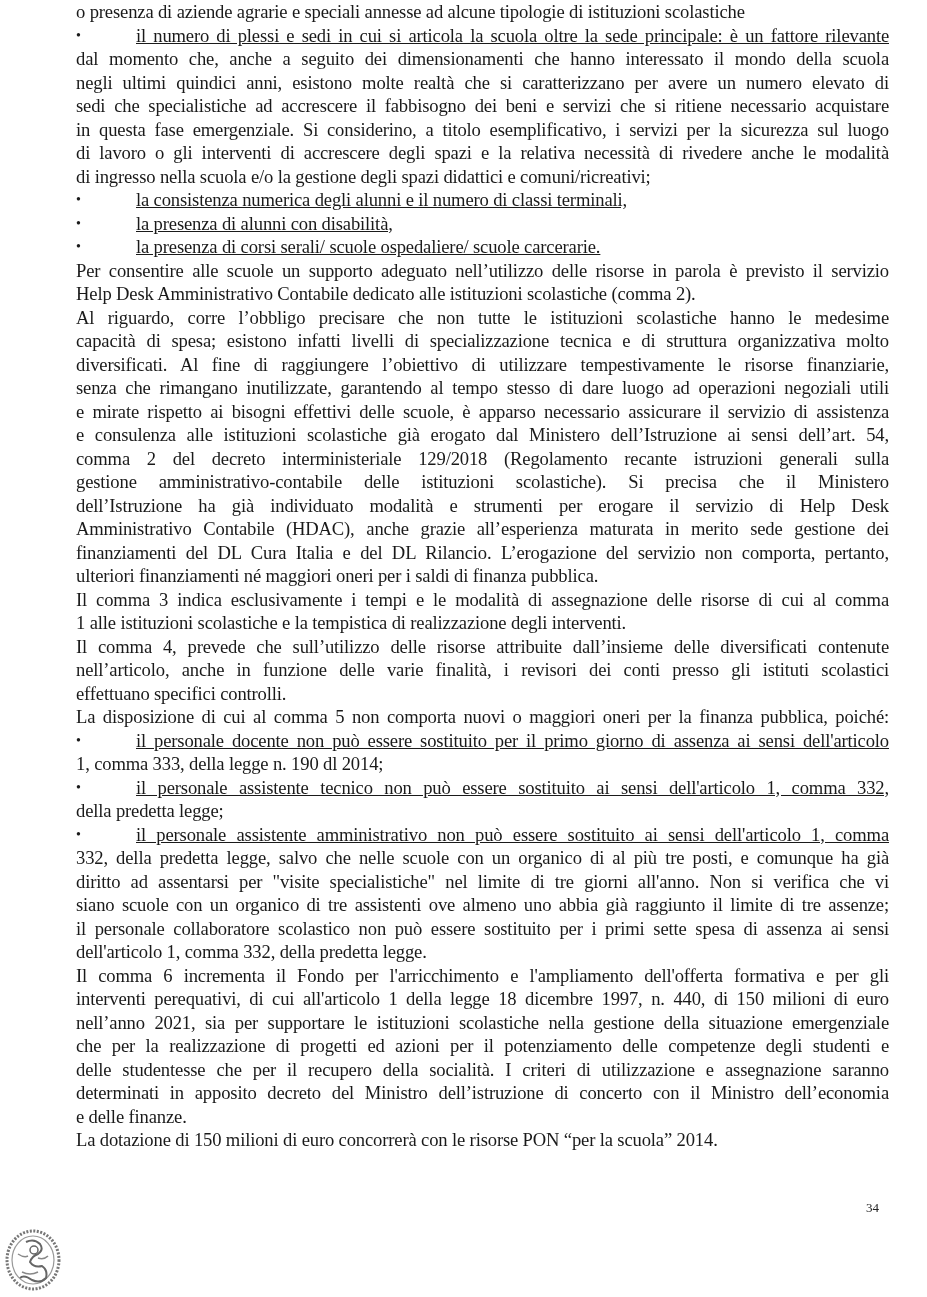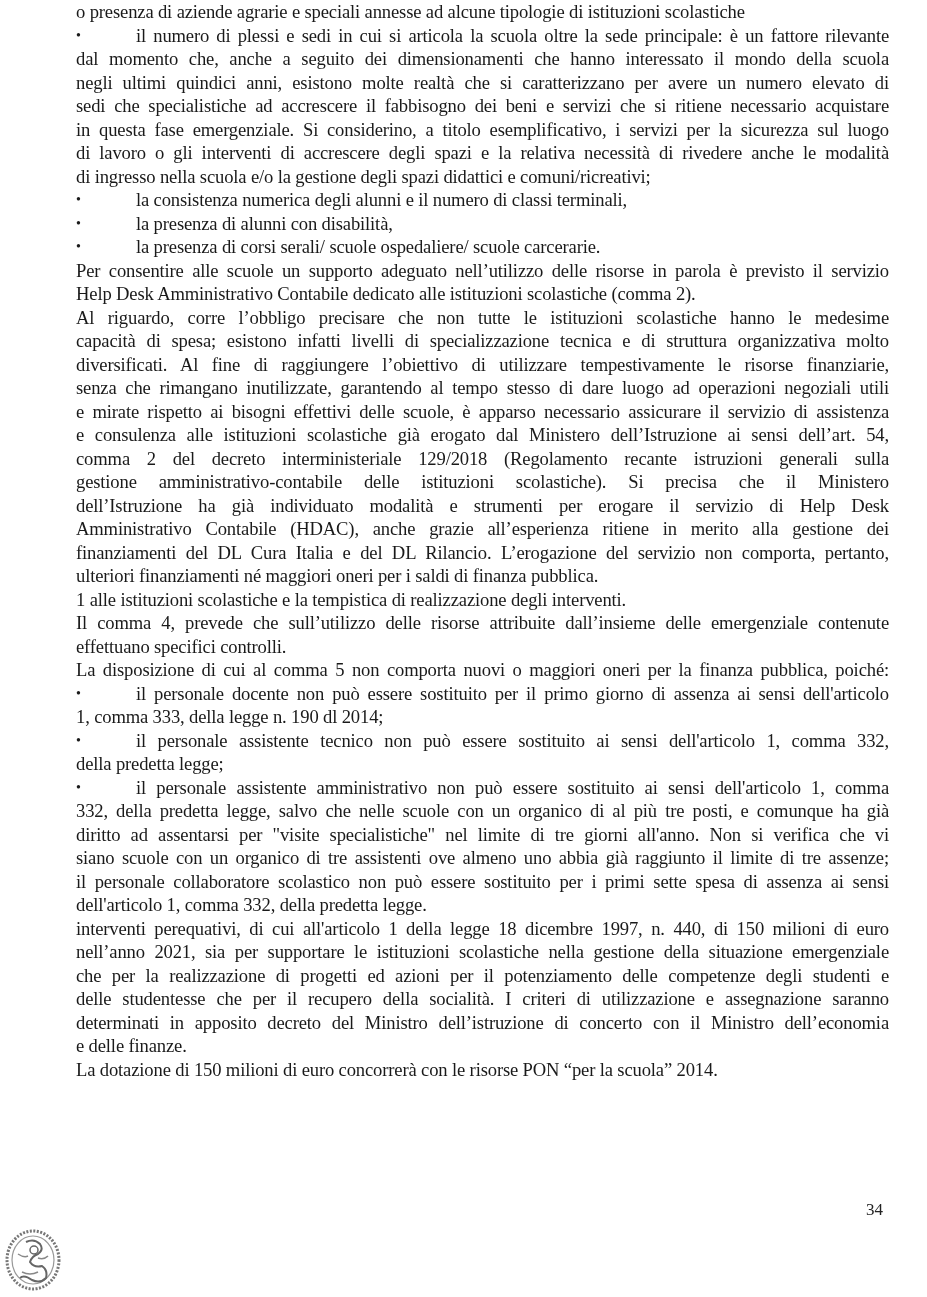--- a/index.html
+++ b/index.html
@@ -37,30 +37,31 @@
     position: absolute;
     left: 0px;
     top: 0;
     width: 10px;
     font-size: 14px;
   }
   .line.bullet .txt {
     position: absolute;
     left: 60px;
     right: 0;
+    text-decoration: underline;
   }
   .line.bullet.j .txt {
     text-align: justify;
     text-align-last: justify;
   }
   .page-number {
     position: absolute;
     left: 866px;
     top: 1200px;
-    font-size: 17px;
+    font-size: 13px;
     color: #222;
   }
   .stamp {
     position: absolute;
     left: 4px;
     top: 1228px;
     width: 58px;
     height: 64px;
   }
 </style>
@@ -95,25 +96,27 @@
     <div class="line">Help Desk Amministrativo Contabile dedicato alle istituzioni scolastiche (comma 2).</div>
     <div class="line j">Al riguardo, corre l’obbligo precisare che non tutte le istituzioni scolastiche hanno le medesime</div>
     <div class="line j">capacità di spesa; esistono infatti livelli di specializzazione tecnica e di struttura organizzativa molto</div>
     <div class="line j">diversificati. Al fine di raggiungere l’obiettivo di utilizzare tempestivamente le risorse finanziarie,</div>
     <div class="line j">senza che rimangano inutilizzate, garantendo al tempo stesso di dare luogo ad operazioni negoziali utili</div>
     <div class="line j">e mirate rispetto ai bisogni effettivi delle scuole, è apparso necessario assicurare il servizio di assistenza</div>
     <div class="line j">e consulenza alle istituzioni scolastiche già erogato dal Ministero dell’Istruzione ai sensi dell’art. 54,</div>
     <div class="line j">comma 2 del decreto interministeriale 129/2018 (Regolamento recante istruzioni generali sulla</div>
     <div class="line j">gestione amministrativo-contabile delle istituzioni scolastiche). Si precisa che il Ministero</div>
     <div class="line j">dell’Istruzione ha già individuato modalità e strumenti per erogare il servizio di Help Desk</div>
-    <div class="line j">Amministrativo Contabile (HDAC), anche grazie all’esperienza ritiene in merito alla gestione dei</div>
+    <div class="line j">Amministrativo Contabile (HDAC), anche grazie all’esperienza maturata in merito sede gestione dei</div>
     <div class="line j">finanziamenti del DL Cura Italia e del DL Rilancio. L’erogazione del servizio non comporta, pertanto,</div>
     <div class="line">ulteriori finanziamenti né maggiori oneri per i saldi di finanza pubblica.</div>
+    <div class="line j">Il comma 3 indica esclusivamente i tempi e le modalità di assegnazione delle risorse di cui al comma</div>
     <div class="line">1 alle istituzioni scolastiche e la tempistica di realizzazione degli interventi.</div>
-    <div class="line j">Il comma 4, prevede che sull’utilizzo delle risorse attribuite dall’insieme delle emergenziale contenute</div>
+    <div class="line j">Il comma 4, prevede che sull’utilizzo delle risorse attribuite dall’insieme delle diversificati contenute</div>
+    <div class="line j">nell’articolo, anche in funzione delle varie finalità, i revisori dei conti presso gli istituti scolastici</div>
     <div class="line">effettuano specifici controlli.</div>
     <div class="line j">La disposizione di cui al comma 5 non comporta nuovi o maggiori oneri per la finanza pubblica, poiché:</div>
     <div class="line j bullet">
       <span class="dot">•</span>
       <span class="txt">il personale docente non può essere sostituito per il primo giorno di assenza ai sensi dell'articolo</span>
     </div>
     <div class="line">1, comma 333, della legge n. 190 dl 2014;</div>
     <div class="line j bullet">
       <span class="dot">•</span>
       <span class="txt">il personale assistente tecnico non può essere sostituito ai sensi dell'articolo 1, comma 332,</span>
@@ -121,20 +124,21 @@
     <div class="line">della predetta legge;</div>
     <div class="line j bullet">
       <span class="dot">•</span>
       <span class="txt">il personale assistente amministrativo non può essere sostituito ai sensi dell'articolo 1, comma</span>
     </div>
     <div class="line j">332, della predetta legge, salvo che nelle scuole con un organico di al più tre posti, e comunque ha già</div>
     <div class="line j">diritto ad assentarsi per "visite specialistiche" nel limite di tre giorni all'anno. Non si verifica che vi</div>
     <div class="line j">siano scuole con un organico di tre assistenti ove almeno uno abbia già raggiunto il limite di tre assenze;</div>
     <div class="line j">il personale collaboratore scolastico non può essere sostituito per i primi sette spesa di assenza ai sensi</div>
     <div class="line">dell'articolo 1, comma 332, della predetta legge.</div>
+    <div class="line j">Il comma 6 incrementa il Fondo per l'arricchimento e l'ampliamento dell'offerta formativa e per gli</div>
     <div class="line j">interventi perequativi, di cui all'articolo 1 della legge 18 dicembre 1997, n. 440, di 150 milioni di euro</div>
     <div class="line j">nell’anno 2021, sia per supportare le istituzioni scolastiche nella gestione della situazione emergenziale</div>
     <div class="line j">che per la realizzazione di progetti ed azioni per il potenziamento delle competenze degli studenti e</div>
     <div class="line j">delle studentesse che per il recupero della socialità. I criteri di utilizzazione e assegnazione saranno</div>
     <div class="line j">determinati in apposito decreto del Ministro dell’istruzione di concerto con il Ministro dell’economia</div>
     <div class="line">e delle finanze.</div>
     <div class="line">La dotazione di 150 milioni di euro concorrerà con le risorse PON “per la scuola” 2014.</div>
   </div>
 
 <div class="page-number">34</div>

